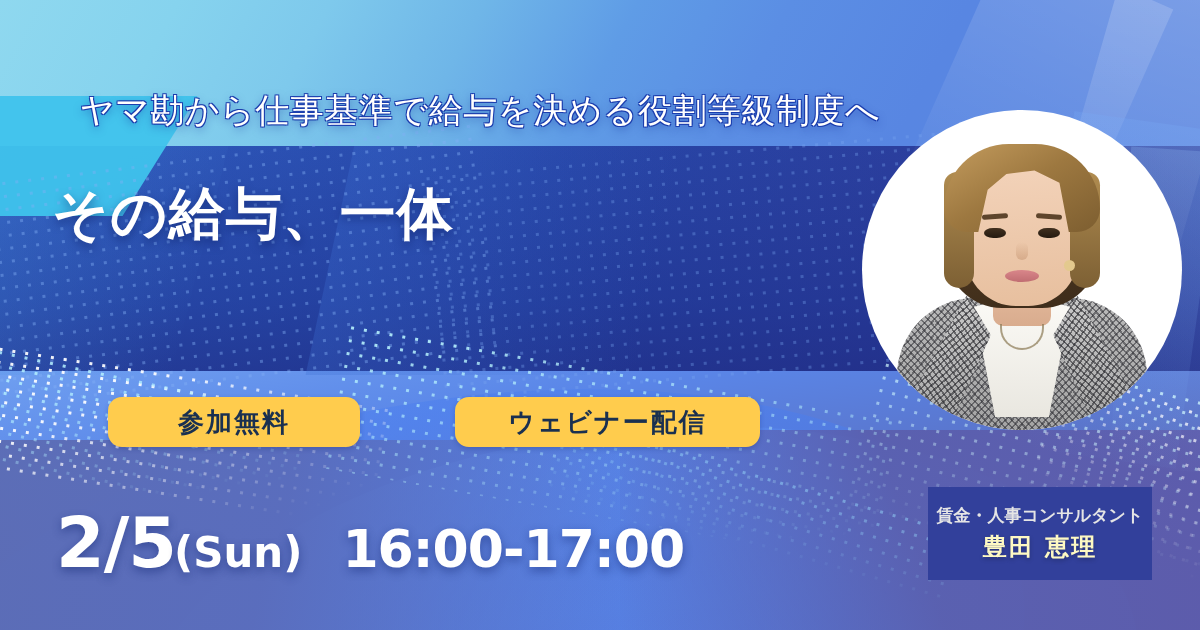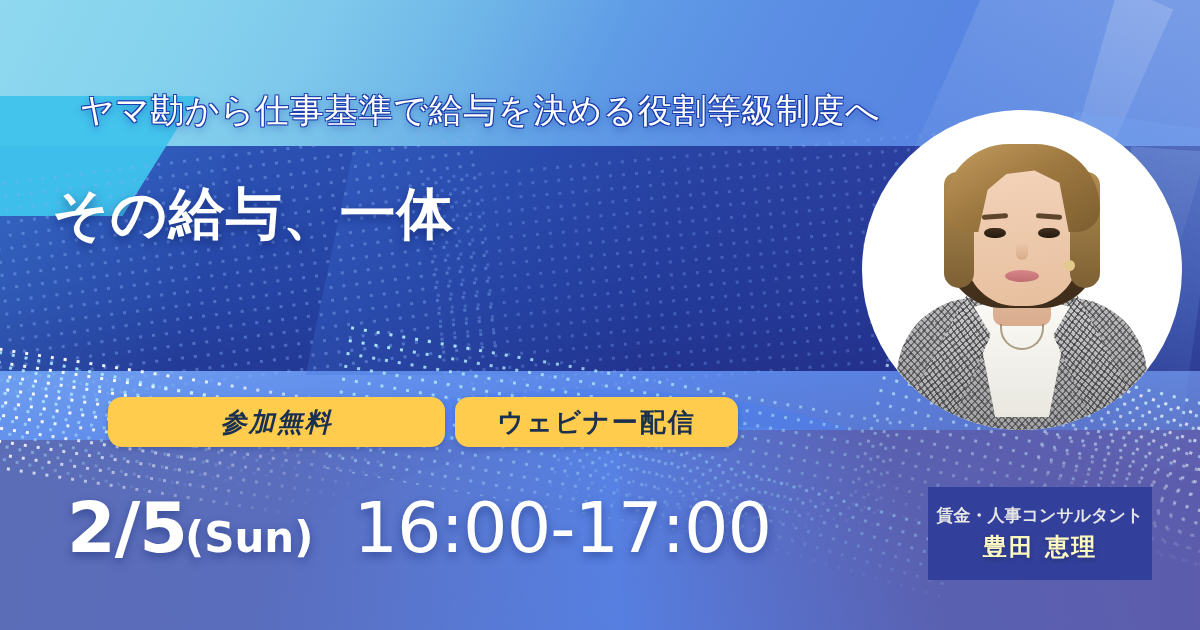--- a/index.html
+++ b/index.html
@@ -209,36 +209,36 @@
     display:flex;
     align-items:center;
     justify-content:center;
     color:#1a3050;
     font-size:26px;
     font-weight:700;
     letter-spacing:2px;
     white-space:nowrap;
     box-shadow:0 2px 5px rgba(20,40,110,.25);
   }
-  .pill-free{ left:108px; width:337px;font-style:italic; }
-  .pill-webinar{ left:455px; width:283px; }
+  .pill-free{ left:108px; width:252px; }
+  .pill-webinar{ left:455px; width:305px; }
 
   
   .datetime{
     position:absolute;
     left:56px; top:487px;
     display:flex;
     align-items:baseline;
     color:#ffffff;
     white-space:nowrap;
     text-shadow:0 4px 10px rgba(15,35,110,.45);
   }
-  .date-main{ font-size:70px; font-weight:700; letter-spacing:-1px;margin-left:11px; }
+  .date-main{ font-size:70px; font-weight:700; letter-spacing:-1px; }
   .date-dow{ font-size:42px; font-weight:700; margin-left:-2px; }
-  .time-main{ font-size:70px; font-weight:400; margin-left:40px; letter-spacing:-1px; }
+  .time-main{ font-size:52px; font-weight:700; margin-left:40px; letter-spacing:-1px;margin-top:32px; }
 
   
   .portrait{
     position:absolute;
     left:862px; top:110px;
     width:320px; height:320px;
     border-radius:50%;
     background:#ffffff;
     overflow:hidden;
   }

